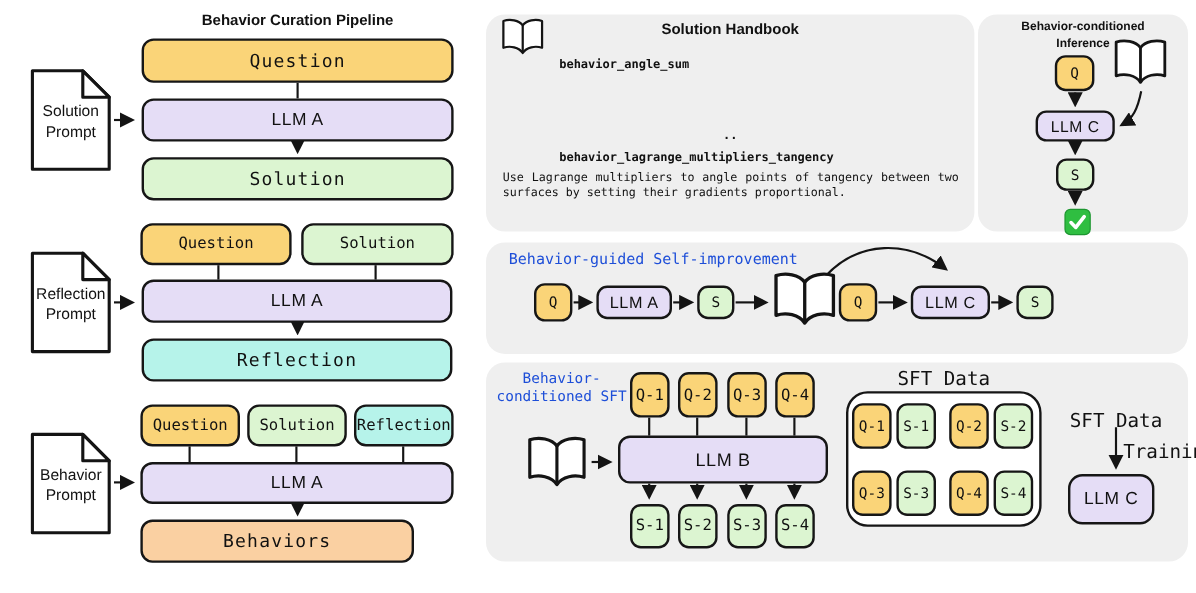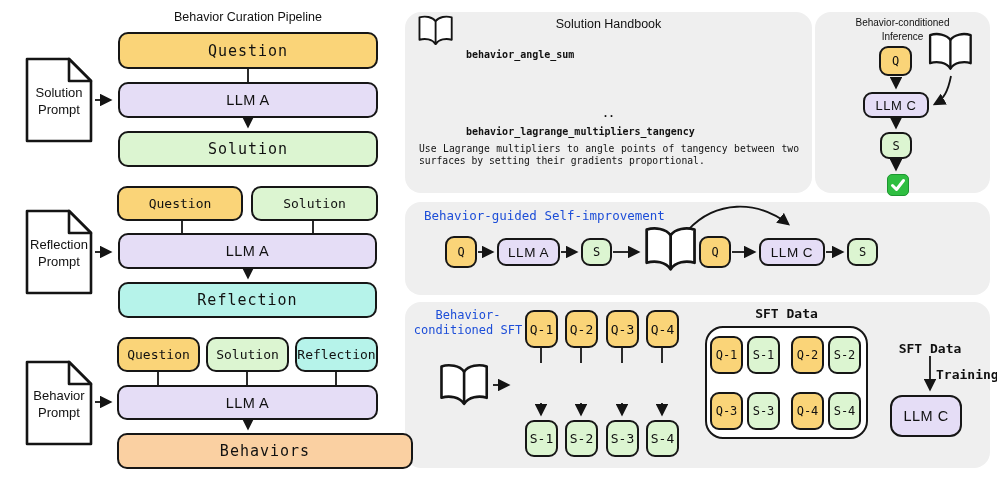--- a/index.html
+++ b/index.html
@@ -14,29 +14,29 @@
   .f-purple{background:#E5DDF6;}
   .f-green{background:#DCF5D1;}
   .f-cyan{background:#B6F3EA;}
   .f-orange{background:#FAD0A2;}
   .big{font-size:15px;letter-spacing:1px;}
   .mid{font-size:13px;}
   .sm{font-size:12px;border-radius:9px;}
   .qs{font-size:13px;border-radius:9px;}
   .sans{font-family:"Liberation Sans","DejaVu Sans",sans-serif;font-size:14.5px;letter-spacing:.5px;}
   .title-sans{position:absolute;z-index:2;text-align:center;font-family:"Liberation Sans","DejaVu Sans",sans-serif;
-              font-weight:normal;font-size:12.5px;color:#111;}
+              font-weight:bold;font-size:12.5px;color:#111;}
   .title-mono{position:absolute;z-index:2;font-family:"DejaVu Sans Mono",monospace;
               font-weight:normal;font-size:12.5px;color:#1d4ed8;}
   .doclabel{position:absolute;z-index:2;display:flex;flex-direction:column;align-items:center;justify-content:center;
             text-align:center;font-family:"Liberation Sans","DejaVu Sans",sans-serif;font-size:13px;line-height:17px;color:#111;}
   .hb-name{position:absolute;z-index:2;font-weight:bold;font-size:10px;margin-left:47px;}
   .hb-text{position:absolute;z-index:2;font-size:9.7px;line-height:11.8px;text-align:justify;}
   .hb-dots{position:absolute;z-index:2;text-align:center;font-weight:bold;font-size:10px;}
-  .mono-small{position:absolute;z-index:2;font-size:13px;font-weight:bold;}
+  .mono-small{position:absolute;z-index:2;font-size:16px;}
   .check{position:absolute;z-index:2;background:#2FBE41;border:1px solid #1D9630;border-radius:5px;
          display:flex;align-items:center;justify-content:center;}
   .sft-container{position:absolute;z-index:1;background:#ffffff;border:2px solid #161616;border-radius:18px;box-sizing:border-box;}
 </style>
 </head>
 <body>
 
 <div class="canvas">
 
   <div class="panel" style="left:405px;top:12px;width:407px;height:181px"></div>
@@ -143,21 +143,21 @@
   <div class="box f-cyan big" style="left:118px;top:282px;width:259px;height:36px">Reflection</div>
   <div class="doclabel" style="left:25px;top:232px;width:68px;height:42px">
     <span>Reflection</span>
     <span>Prompt</span>
   </div>
 
   <div class="box f-yellow mid" style="left:117px;top:337px;width:83px;height:35px">Question</div>
   <div class="box f-green mid" style="left:206px;top:337px;width:83px;height:35px">Solution</div>
   <div class="box f-cyan mid" style="left:295px;top:337px;width:83px;height:35px">Reflection</div>
   <div class="box f-purple sans" style="left:117px;top:385px;width:261px;height:35px">LLM A</div>
-  <div class="box f-orange big" style="left:117px;top:433px;width:296px;height:36px">Behaviors</div>
+  <div class="box f-orange big" style="left:117px;top:433px;width:228px;height:36px">Behaviors</div>
   <div class="doclabel" style="left:25px;top:383px;width:68px;height:42px">
     <span>Behavior</span>
     <span>Prompt</span>
   </div>
 
   <div class="title-sans" style="left:405px;top:17px;width:407px">Solution Handbook</div>
   <div class="hb-name" style="left:419px;top:49px">behavior_angle_sum</div>
   <div class="hb-dots" style="left:405px;top:108px;width:407px">..</div>
   <div class="hb-name" style="left:419px;top:126px">behavior_lagrange_multipliers_tangency</div>
   <div class="hb-text" style="left:419px;top:143px;width:380px">Use Lagrange multipliers to angle points of tangency between two surfaces by setting their gradients proportional.</div>
@@ -184,20 +184,21 @@
   <div class="box f-green sm" style="left:847px;top:238px;width:31px;height:28px">S</div>
 
   <div class="title-mono" style="left:406px;top:308px;width:124px;text-align:center;font-size:12px;line-height:15px">
     <div>Behavior-</div>
     <div>conditioned SFT</div>
   </div>
   <div class="box f-yellow qs" style="left:525px;top:310px;width:33px;height:38px">Q-1</div>
   <div class="box f-yellow qs" style="left:565px;top:310px;width:33px;height:38px">Q-2</div>
   <div class="box f-yellow qs" style="left:606px;top:310px;width:33px;height:38px">Q-3</div>
   <div class="box f-yellow qs" style="left:646px;top:310px;width:33px;height:38px">Q-4</div>
+  <div class="box f-purple sans" style="left:515px;top:363px;width:175px;height:40px;font-size:15px">LLM B</div>
   <div class="box f-green qs" style="left:525px;top:420px;width:33px;height:37px">S-1</div>
   <div class="box f-green qs" style="left:565px;top:420px;width:33px;height:37px">S-2</div>
   <div class="box f-green qs" style="left:606px;top:420px;width:33px;height:37px">S-3</div>
   <div class="box f-green qs" style="left:646px;top:420px;width:33px;height:37px">S-4</div>
 
   <div class="mono-small" style="left:705px;top:306px;width:163px;text-align:center">SFT Data</div>
   <div class="sft-container" style="left:705px;top:326px;width:163px;height:113px"></div>
   <div class="box f-yellow sm" style="left:710px;top:336px;width:33px;height:38px">Q-1</div>
   <div class="box f-green sm" style="left:747px;top:336px;width:33px;height:38px">S-1</div>
   <div class="box f-yellow sm" style="left:791px;top:336px;width:33px;height:38px">Q-2</div>

